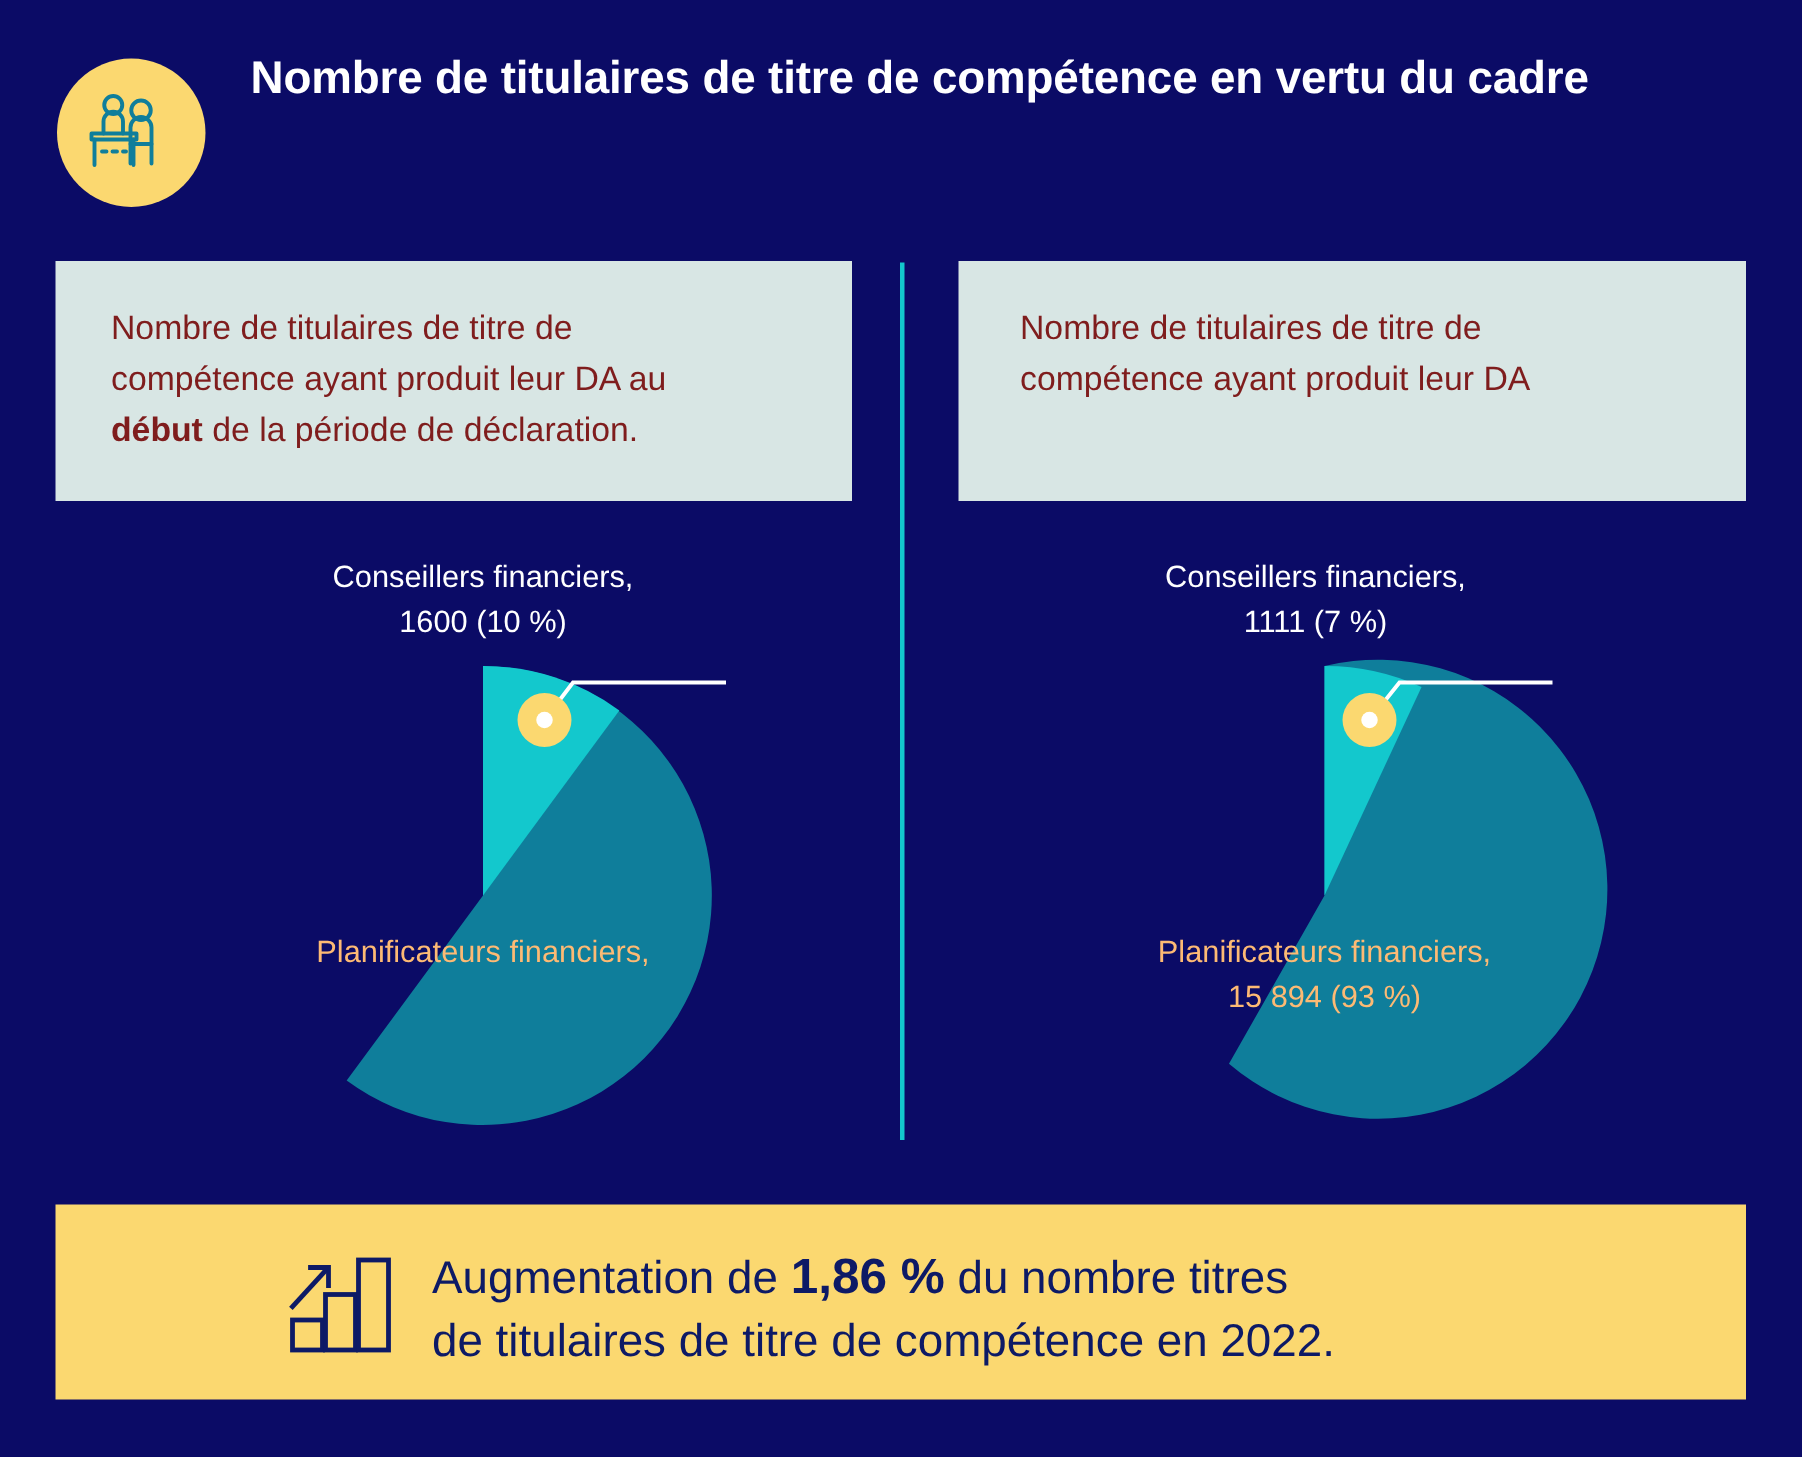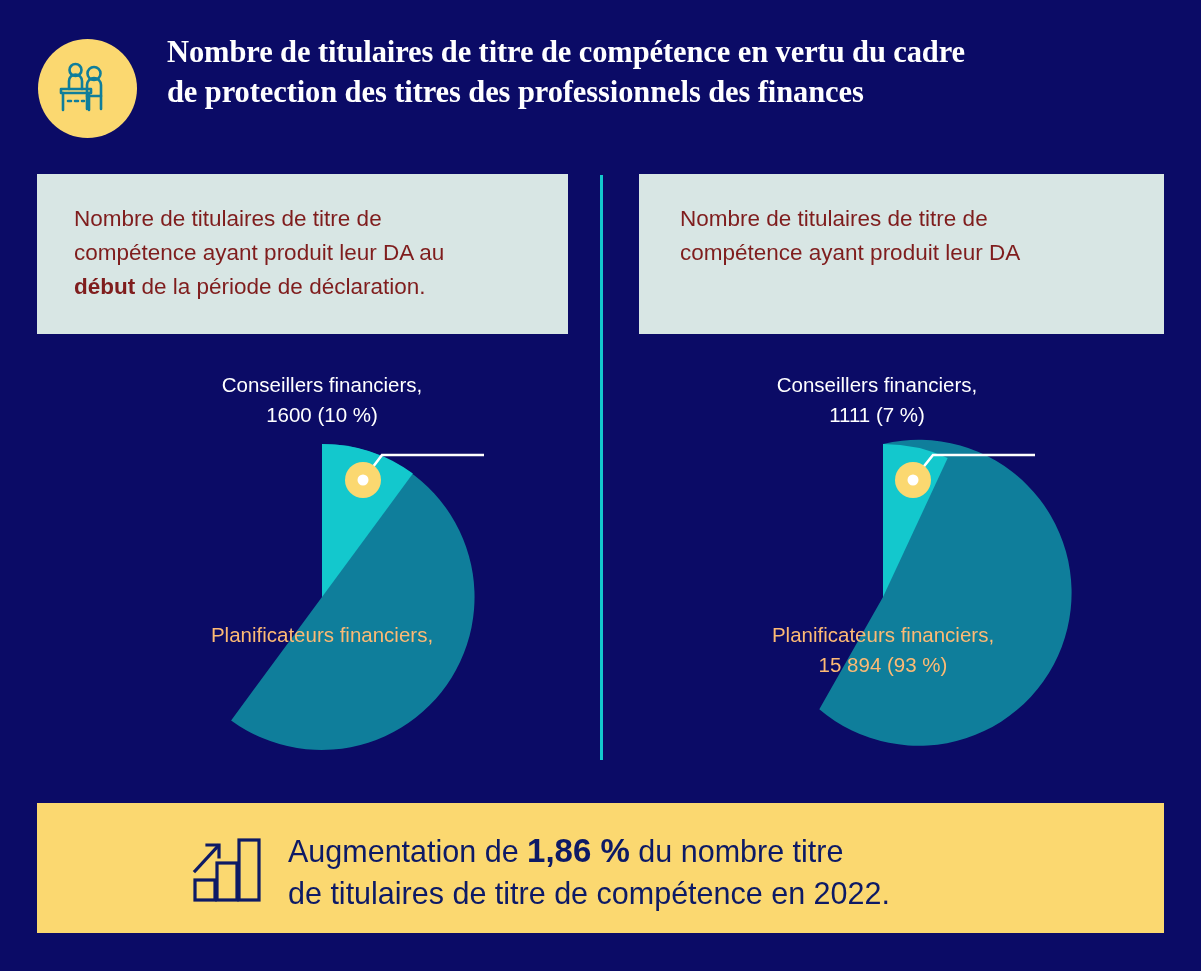--- a/index.html
+++ b/index.html
@@ -39,21 +39,21 @@
     position: absolute;
     left: 129px;
     top: 0px;
     width: 1015px;
     color: #ffffff;
     font-size: 30.5px;
     font-weight: bold;
     line-height: 40px;
     letter-spacing: -0.1px;
   }
-  #title .ln { display: block; white-space: nowrap; font-family: Liberation Serif, serif; }
+  #title .ln { display: block; white-space: nowrap; }
 
   
   .caption-box {
     position: absolute;
     top: 174px;
     height: 160px;
     background: #d8e6e4;
     box-sizing: border-box;
   }
   #caption-left { left: 37px; width: 531px; }
@@ -150,21 +150,20 @@
           <path d="M29 50 L29 26 a7 7 0 0 1 14 0 L43 50"></path>
           <path d="M29 37 L43 37"></path>
           <path d="M3 30 L33 30 L33 34 L3 34 Z" fill="none"></path>
           <path d="M5 34 L5 51 M31 34 L31 51"></path>
           <path d="M10 42 L26 42" stroke-dasharray="3 4"></path>
         </svg>
       </span>
     </div>
     <div id="title">
       <span class="ln">Nombre de titulaires de titre de compétence en vertu du cadre</span>
-      <span class="ln">de protection des titres des professionnels des finances</span>
     </div>
   </div>
 
   <div id="caption-left" class="caption-box">
     <div class="caption-text">
       <span class="ln">Nombre de titulaires de titre de</span>
       <span class="ln">compétence ayant produit leur DA au</span>
       <span class="ln"><b>début</b><span> de la période de déclaration.</span></span>
     </div>
   </div>
@@ -223,18 +222,18 @@
     <div id="footer-icon">
       <svg width="72" height="68" viewBox="0 0 72 68" fill="none" stroke="#0d1a66" stroke-width="3.2" stroke-linecap="square" stroke-linejoin="miter">
         <path d="M3 36 L26 11"></path>
         <path d="M15 10 L27 10 L27 22"></path>
         <rect x="3" y="45" width="20" height="20"></rect>
         <rect x="25" y="28" width="20" height="37"></rect>
         <rect x="47" y="5" width="20" height="60"></rect>
       </svg>
     </div>
     <div id="footer-text">
-      <span class="ln"><span>Augmentation de </span><b>1,86 %</b><span> du nombre titre</span></span>
+      <span class="ln"><span>Augmentation de </span><b>1,86 %</b><span> du nombre titres</span></span>
       <span class="ln">de titulaires de titre de compétence en 2022.</span>
     </div>
   </div>
 
 </div>
 
 </body></html>

